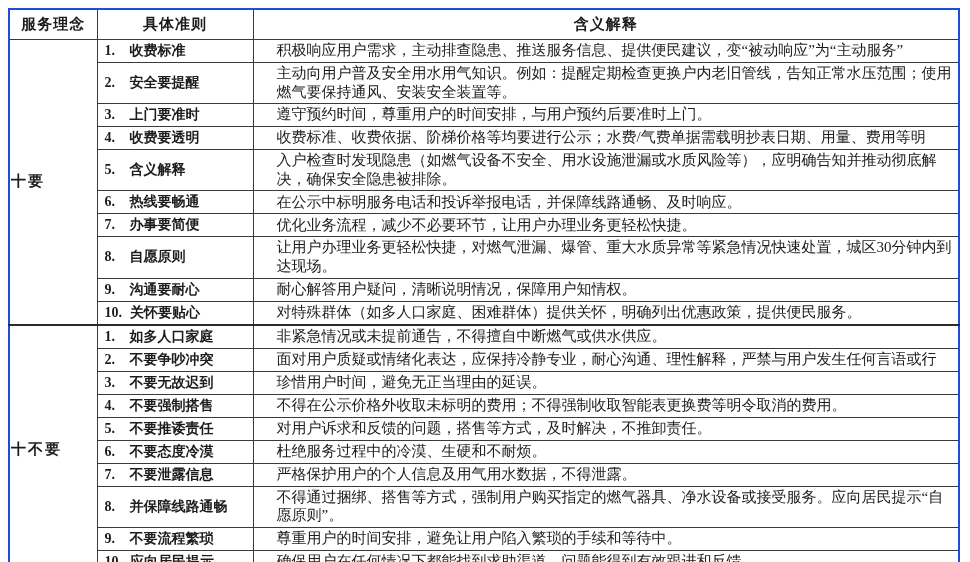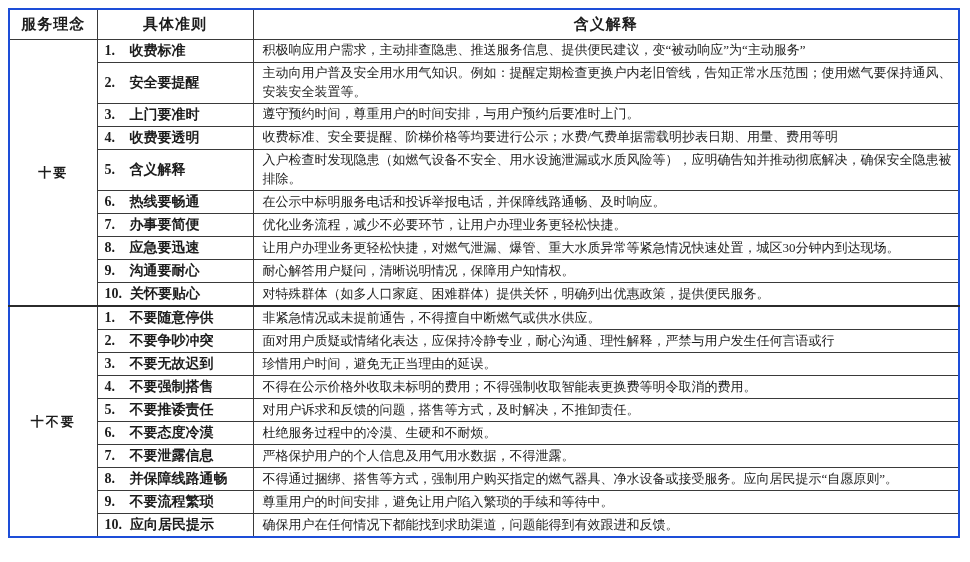--- a/index.html
+++ b/index.html
@@ -30,47 +30,46 @@
     box-sizing: border-box;
   }
   th.hdr {
     font-size: 15px;
     font-weight: bold;
     text-align: center;
     padding: 5px 2px;
     letter-spacing: 1px;
   }
   td.concept-cell {
-    text-align: center;
     vertical-align: middle;
     font-weight: bold;
-    font-size: 13px;
+    font-size: 15px;
     letter-spacing: 2px;
   }
   td.guideline-cell {
     font-weight: bold;
     font-size: 14px;
     vertical-align: middle;
     padding: 2px 3px 2px 7px;
   }
   .guideline-inner {
     display: flex;
     align-items: baseline;
   }
   .g-num {
     flex: 0 0 auto;
     min-width: 17px;
     margin-right: 8px;
   }
   .g-text { flex: 1 1 auto; }
   td.explanation-cell {
-    font-size: 13px;
+    font-size: 15px;
     line-height: 18.6px;
     vertical-align: middle;
-    padding: 1px 4px 2px 9px;
+    padding: 1px 4px 2px 23px;
     overflow: hidden;
   }
   td.explanation-cell.clip {
     white-space: nowrap;
   }
   tr.section-start td {
     border-top: 2px solid #2b2b2b;
   }
 </style>
 </head>
@@ -120,21 +119,21 @@
         </td>
         <td class="explanation-cell">遵守预约时间，尊重用户的时间安排，与用户预约后要准时上门。</td>
       </tr>
       <tr>
         <td class="guideline-cell">
           <span class="guideline-inner">
               <span class="g-num">4.</span>
               <span class="g-text">收费要透明</span>
             </span>
         </td>
-        <td class="explanation-cell clip">收费标准、安全要提醒、阶梯价格等均要进行公示；水费/气费单据需载明抄表日期、用量、费用等明</td>
+        <td class="explanation-cell clip">收费标准、收费依据、阶梯价格等均要进行公示；水费/气费单据需载明抄表日期、用量、费用等明</td>
       </tr>
       <tr>
         <td class="guideline-cell">
           <span class="guideline-inner">
               <span class="g-num">5.</span>
               <span class="g-text">含义解释</span>
             </span>
         </td>
         <td class="explanation-cell">入户检查时发现隐患（如燃气设备不安全、用水设施泄漏或水质风险等），应明确告知并推动彻底解决，确保安全隐患被排除。</td>
       </tr>
@@ -153,21 +152,21 @@
               <span class="g-num">7.</span>
               <span class="g-text">办事要简便</span>
             </span>
         </td>
         <td class="explanation-cell">优化业务流程，减少不必要环节，让用户办理业务更轻松快捷。</td>
       </tr>
       <tr>
         <td class="guideline-cell">
           <span class="guideline-inner">
               <span class="g-num">8.</span>
-              <span class="g-text">应急要迅速</span>
+              <span class="g-text">自愿原则</span>
             </span>
         </td>
         <td class="explanation-cell">让用户办理业务更轻松快捷，对燃气泄漏、爆管、重大水质异常等紧急情况快速处置，城区30分钟内到达现场。</td>
       </tr>
       <tr>
         <td class="guideline-cell">
           <span class="guideline-inner">
               <span class="g-num">9.</span>
               <span class="g-text">沟通要耐心</span>
             </span>
@@ -182,21 +181,21 @@
             </span>
         </td>
         <td class="explanation-cell">对特殊群体（如多人口家庭、困难群体）提供关怀，明确列出优惠政策，提供便民服务。</td>
       </tr>
 
       <tr class="section-start">
         <td class="concept-cell" rowspan="10">十不要</td>
         <td class="guideline-cell">
           <span class="guideline-inner">
               <span class="g-num">1.</span>
-              <span class="g-text">不要随意停供</span>
+              <span class="g-text">如多人口家庭</span>
             </span>
         </td>
         <td class="explanation-cell">非紧急情况或未提前通告，不得擅自中断燃气或供水供应。</td>
       </tr>
       <tr>
         <td class="guideline-cell">
           <span class="guideline-inner">
               <span class="g-num">2.</span>
               <span class="g-text">不要争吵冲突</span>
             </span>

